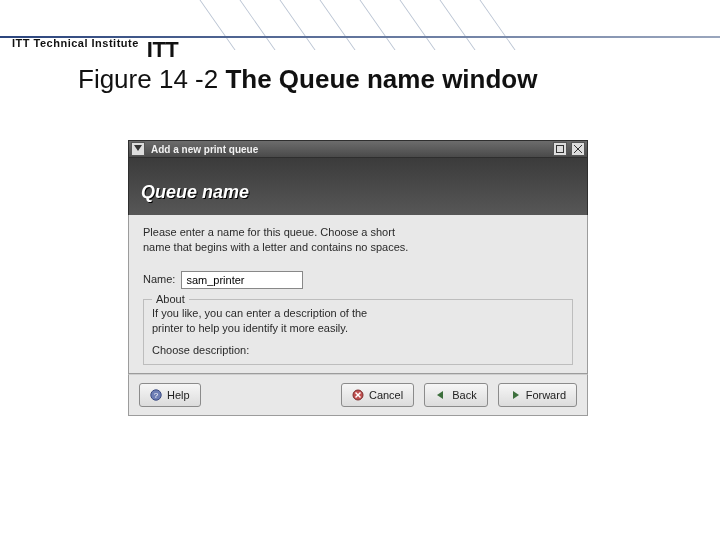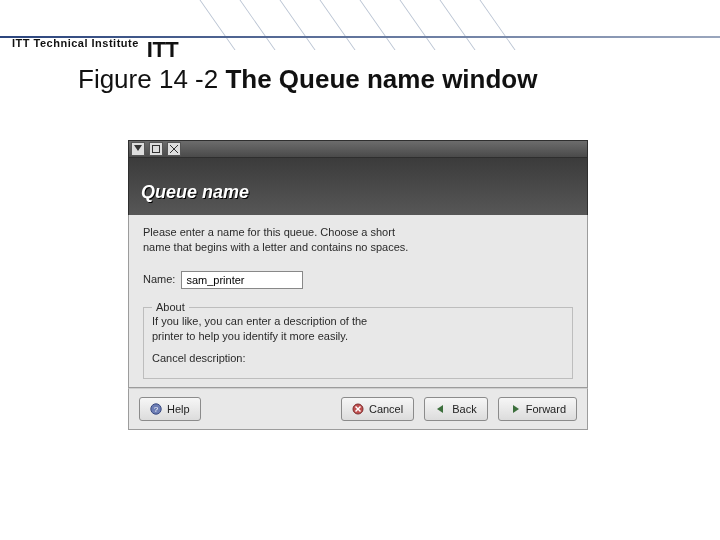--- a/index.html
+++ b/index.html
@@ -130,24 +130,24 @@
   }
   .lbl { font-size: 11px; }
   input.tx {
     height: 18px;
     border: 1px solid #888;
     background: #fff;
     font-size: 11px;
     padding: 1px 4px;
   }
   .inset {
-    margin-top: 18px;
+    margin-top: 10px;
     border: 1px solid #bdbdbd;
     background: #e8e8e8;
-    padding: 6px 8px 12px;
+    padding: 6px 8px 6px;
     position: relative;
   }
   .inset-legend {
     position: absolute;
     top: -8px; left: 8px;
     background: #e8e8e8;
     padding: 0 4px;
     font-size: 11px;
   }
 
@@ -206,20 +206,21 @@
 </div>
 
 <div class="win">
 
   <div class="tbar">
     <div class="tbar-btn">
       <svg width="8" height="8">
           <polygon points="0,0 8,0 4,6" fill="#333"></polygon>
         </svg>
     </div>
+    <div class="tbar-title">Add a new print queue</div>
     <div class="tbar-btn">
       <svg width="8" height="8">
           <rect x="0.5" y="0.5" width="7" height="7" fill="none" stroke="#333"></rect>
         </svg>
     </div>
     <div class="tbar-btn">
       <svg width="8" height="8">
           <line x1="0" y1="0" x2="8" y2="8" stroke="#333"></line>
           <line x1="8" y1="0" x2="0" y2="8" stroke="#333"></line>
         </svg>
@@ -237,21 +238,21 @@
     <div class="row">
       <span class="lbl">Name:</span>
       <input class="tx" style="width: 122px;" value="sam_printer">
     </div>
 
     <div class="inset">
       <span class="inset-legend">About</span>
       <div>If you like, you can enter a description of the</div>
       <div>printer to help you identify it more easily.</div>
       <div class="row" style="margin-top:8px">
-        <span class="lbl">Cancel description:</span>
+        <span class="lbl">Choose description:</span>
       </div>
     </div>
   </div>
 
   <div class="footer">
     <button class="btn">
       <span class="ico">
         <svg width="12" height="12">
             <circle cx="6" cy="6" r="5.2" fill="#6d7eb5" stroke="#3a4a80"></circle>
             <text x="6" y="9" text-anchor="middle" font-size="8" fill="#fff" font-family="Arial">?</text>

